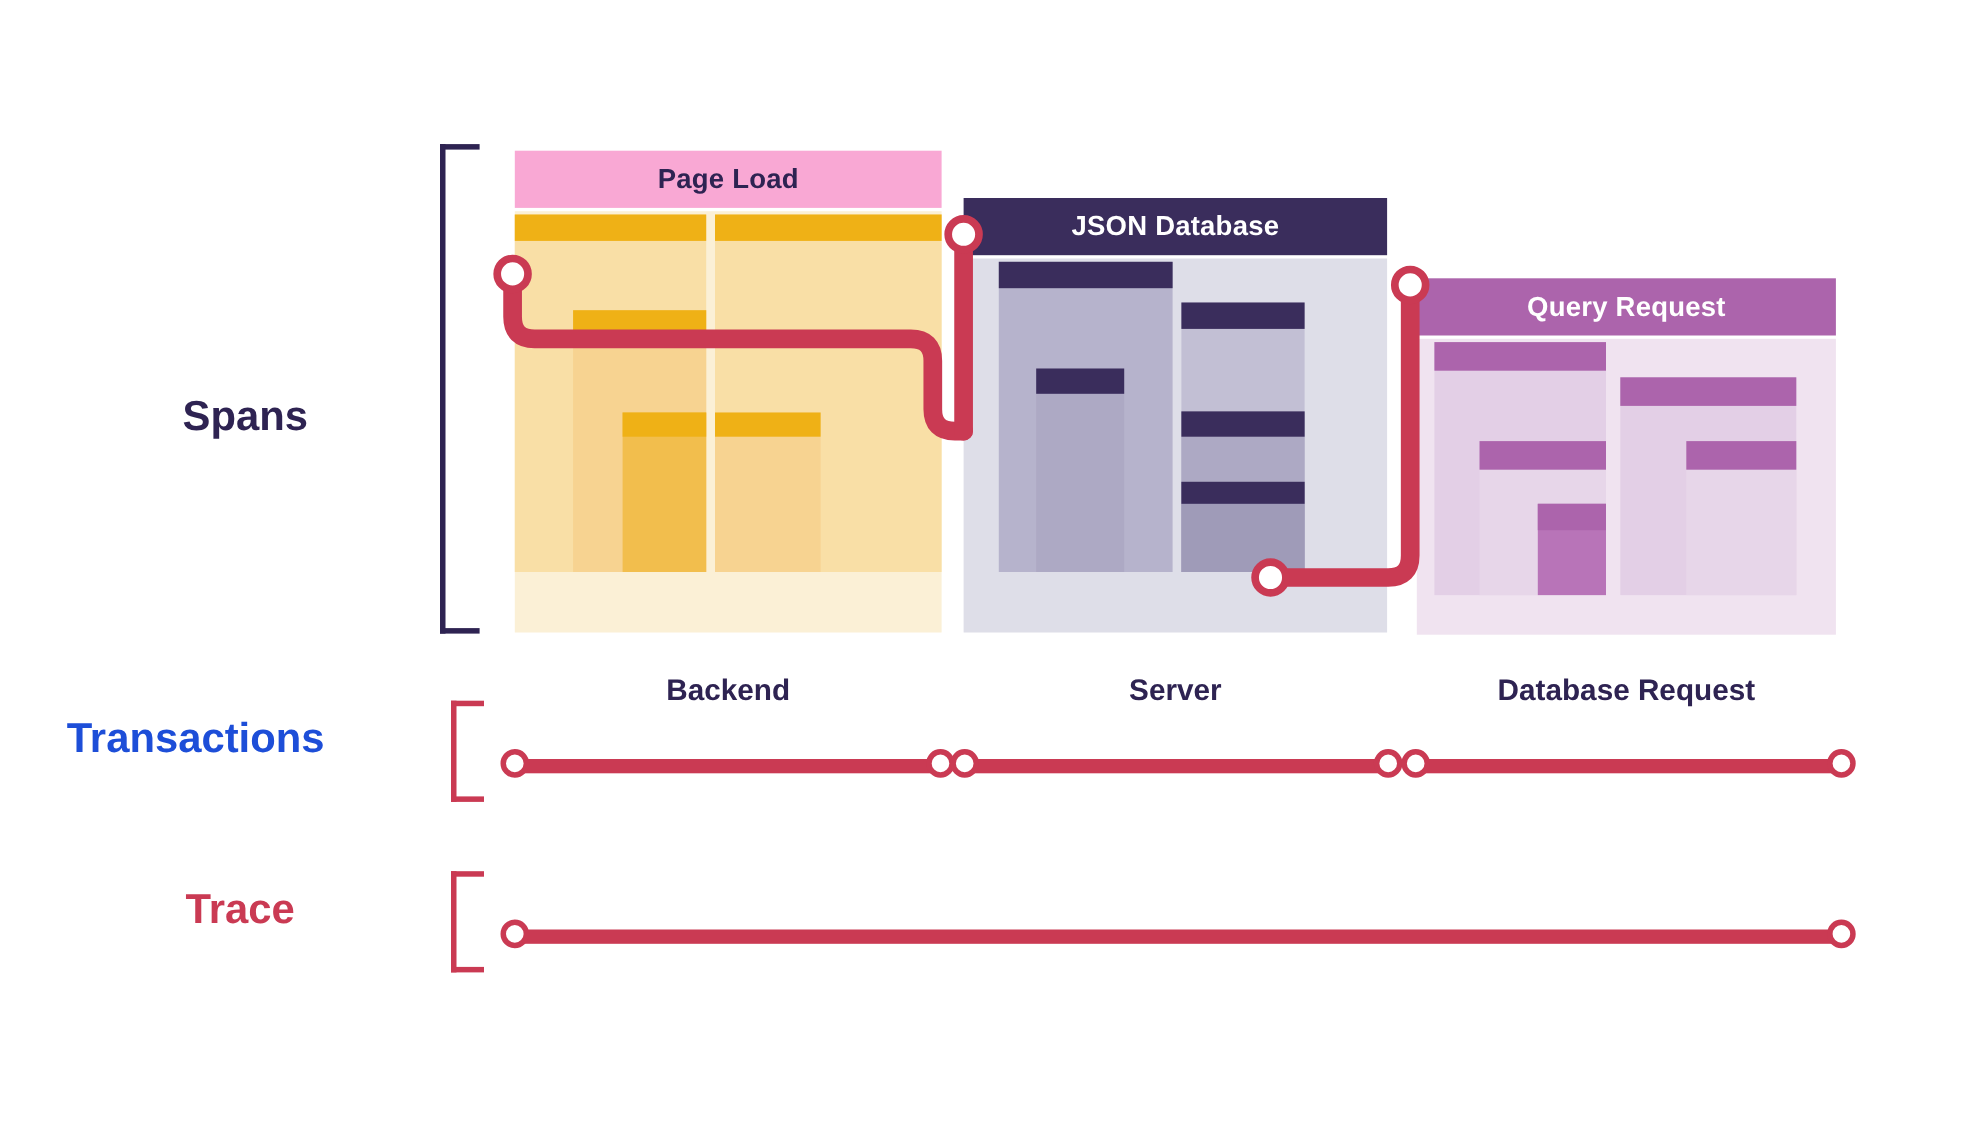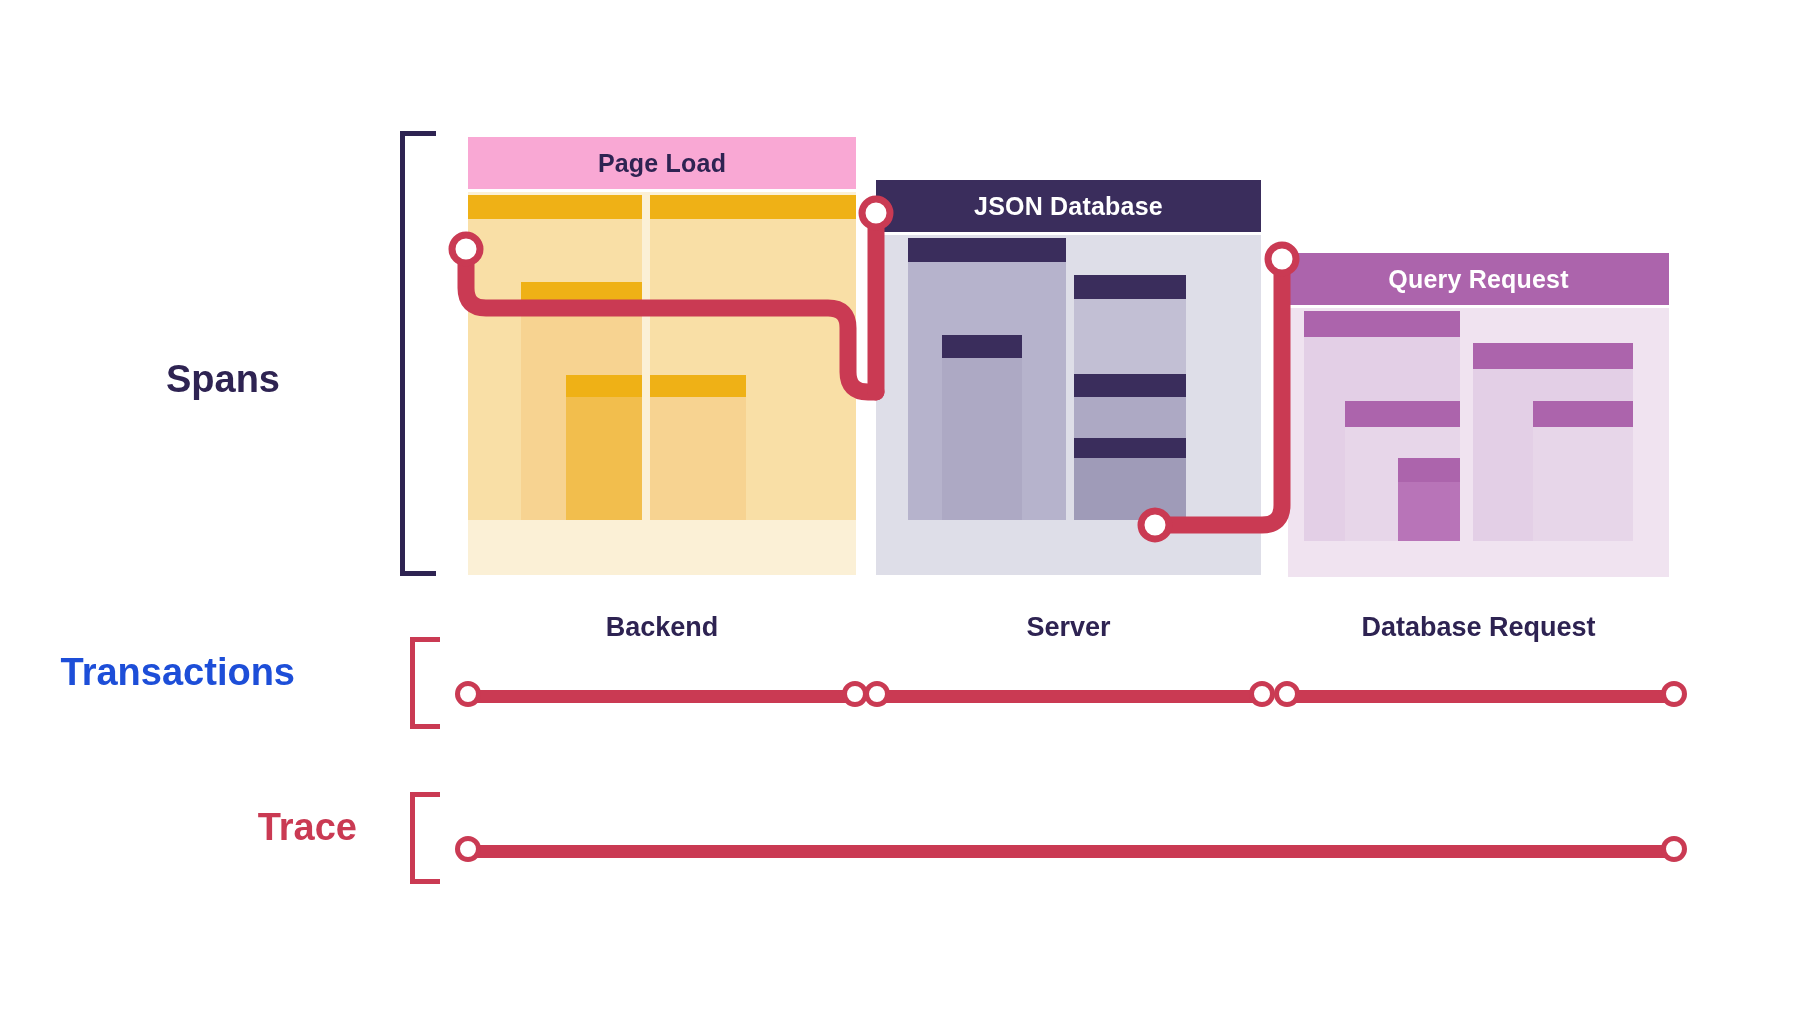--- a/index.html
+++ b/index.html
@@ -10,21 +10,21 @@
   }
   .stage{position:absolute;left:0;top:0;width:1800px;height:1031px;}
 
   
   .row-label{
     position:absolute;text-align:right;font-weight:bold;line-height:1;
     white-space:nowrap;
   }
   #label-spans{right:1520px;top:360px;font-size:38px;color:#2E2352;}
   #label-transactions{right:1505px;top:653px;font-size:38px;color:#1d4ed8;}
-  #label-trace{right:1443px;top:808px;font-size:38px;color:#CA3A53;}
+  #label-trace{right:1532px;top:808px;font-size:38px;color:#CA3A53;}
 
   
   .bracket{position:absolute;}
   .bracket .bk-v{position:absolute;left:0;top:0;bottom:0;width:5px;}
   .bracket .bk-t{position:absolute;left:0;top:0;height:5px;}
   .bracket .bk-b{position:absolute;left:0;bottom:0;height:5px;}
 
   #bracket-spans{left:400px;top:131px;width:36px;height:445px;}
   #bracket-spans .bk-v,#bracket-spans .bk-t,#bracket-spans .bk-b{background:#2E2352;}
   #bracket-spans .bk-t,#bracket-spans .bk-b{width:36px;}

